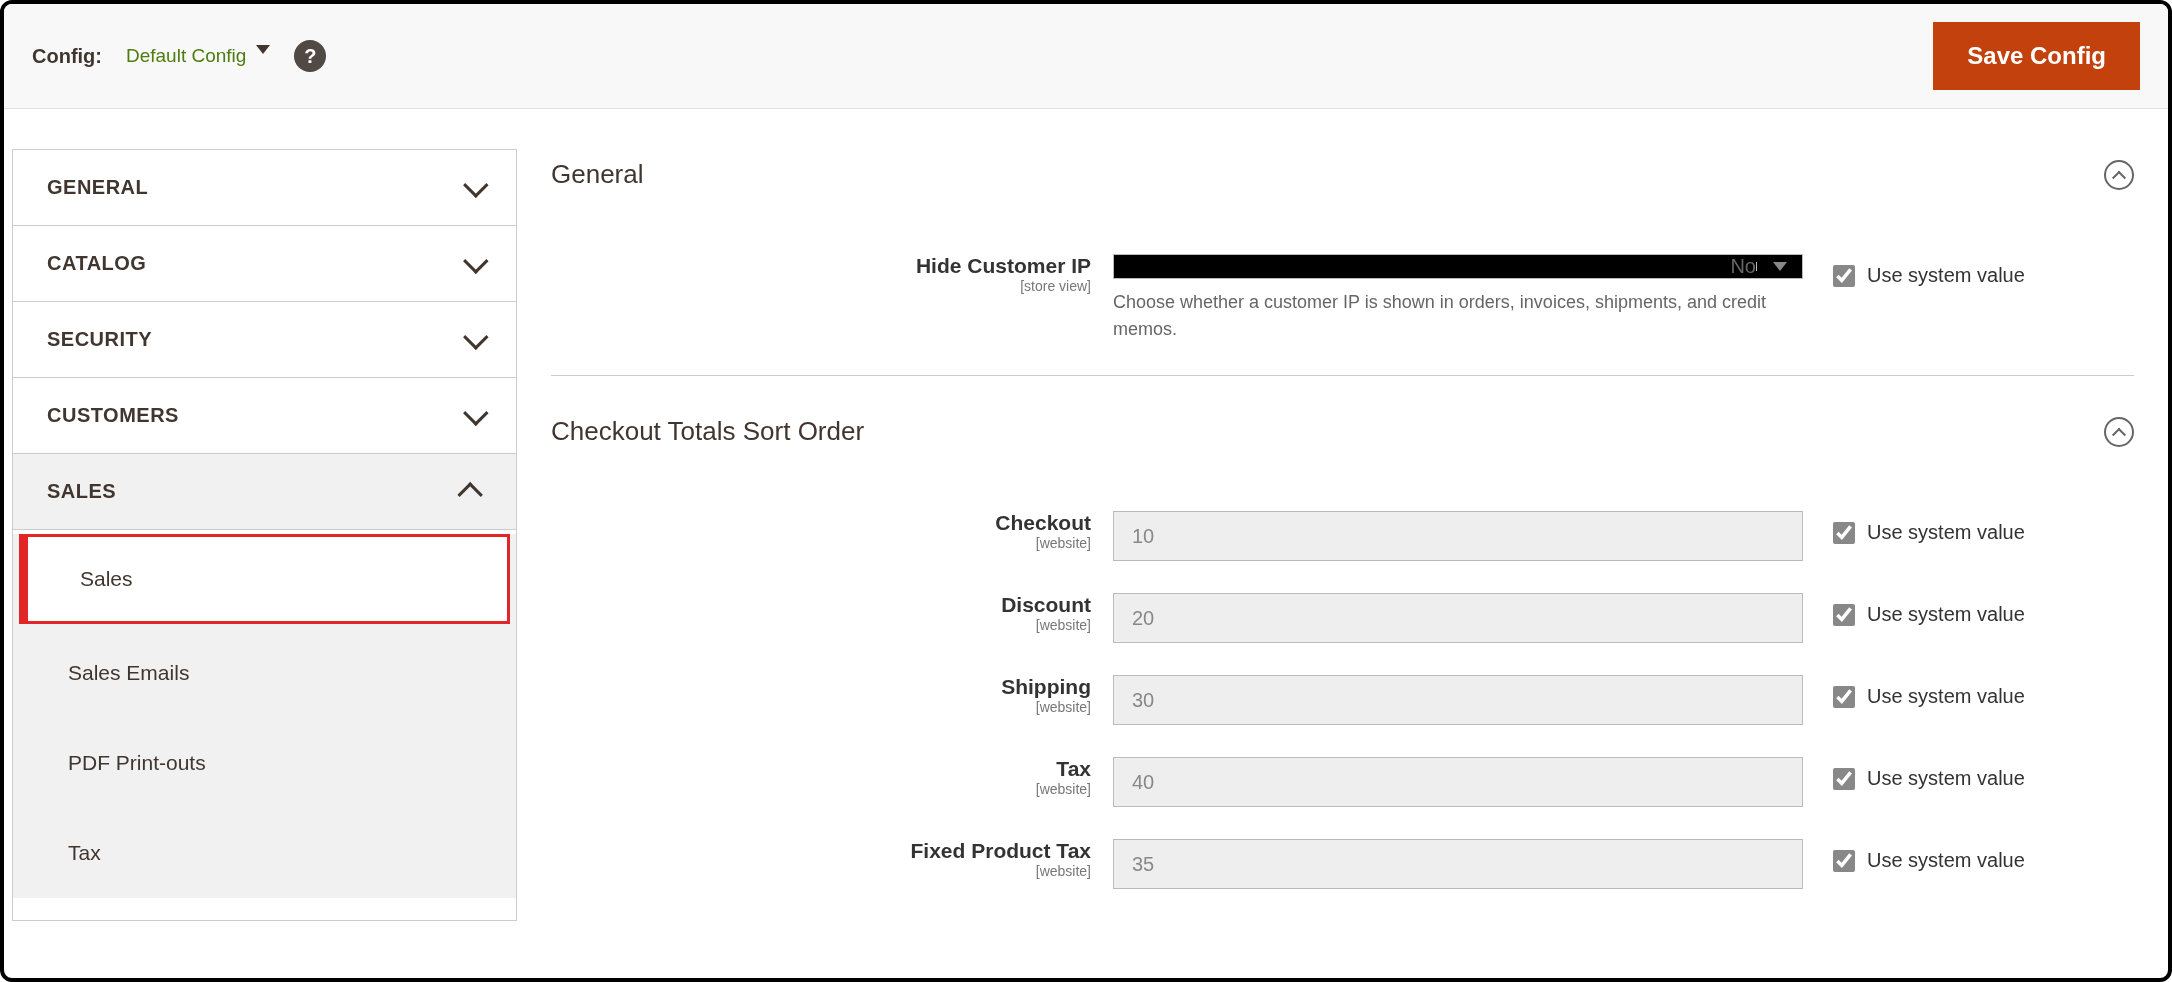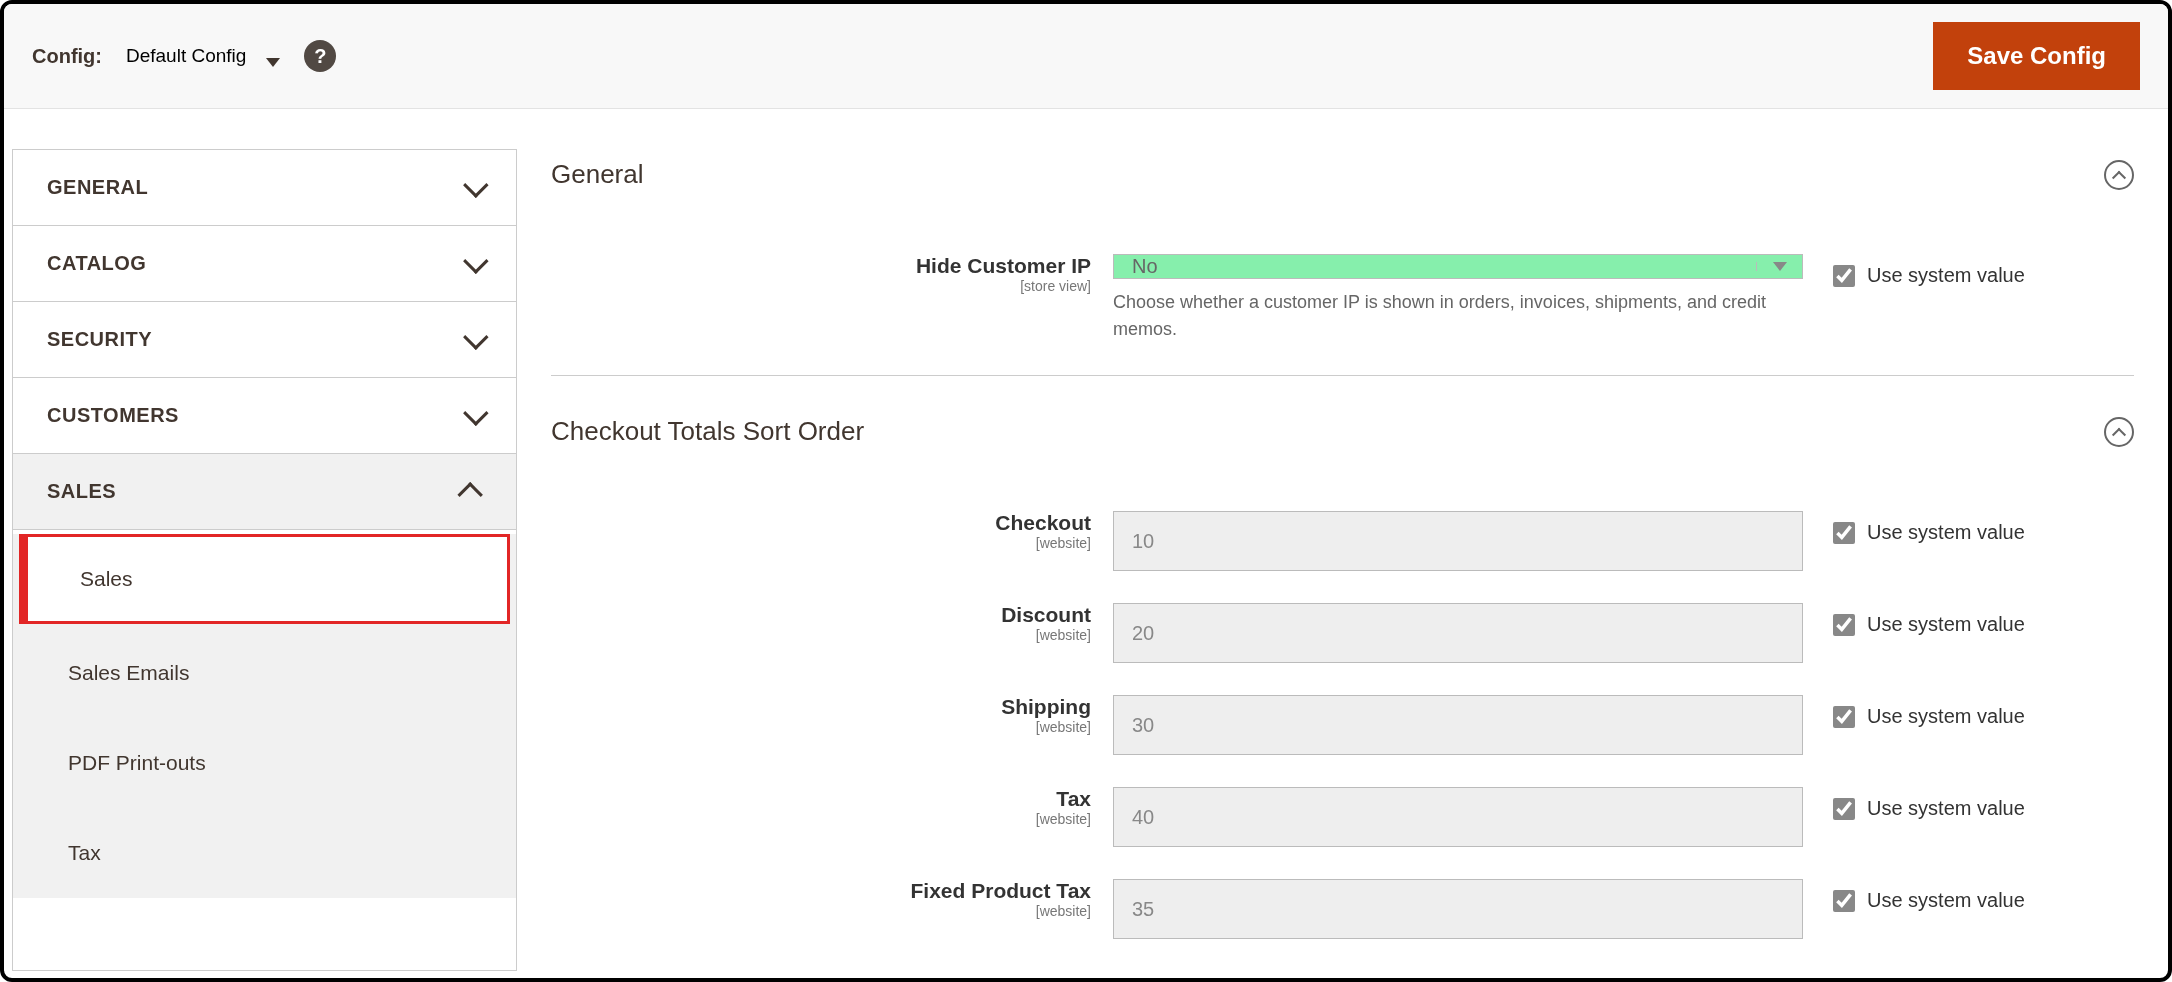--- a/index.html
+++ b/index.html
@@ -20,22 +20,22 @@
   display: flex;
   align-items: center;
   justify-content: space-between;
   padding: 18px 28px;
   background: #f8f8f8;
   border-bottom: 1px solid #e3e3e3;
 }
 .topbar-left { display: flex; align-items: center; gap: 24px; }
 .scope-label { font-weight: 700; font-size: 20px; color: #41362f; }
 .scope-dropdown {
-  display: flex; align-items: flex-end; gap: 20px;
-  font-size: 19px; color: #000000; cursor: pointer;
+  display: flex; align-items: flex-start; gap: 10px;
+  font-size: 19px; color: #4d7c0f; cursor: pointer;
 }
 .caret-down {
   width: 0; height: 0;
   border-left: 7px solid transparent;
   border-right: 7px solid transparent;
   border-top: 9px solid #41362f;
 }
 .help-icon {
   width: 32px; height: 32px; border-radius: 50%;
   background: #514943; color: #fff;
@@ -109,37 +109,37 @@
   margin-bottom: 32px;
 }
 .field-label {
   width: 540px; text-align: right; flex-shrink: 0;
 }
 .field-label .lbl { font-size: 21px; font-weight: 700; color: #333; }
 .field-label .scope { font-size: 14px; color: #777; display: block; }
 .field-control { flex: 1; display: flex; align-items: flex-start; gap: 30px; }
 .select-box {
   flex: 1; max-width: 690px;
-  border: 1px solid #bbb; background: #86efac; color: #666;
-  display: flex; justify-content: space-between; align-items: center;
+  border: 1px solid #bbb; background: #000000; color: #666;
+  display: flex; justify-content: flex-end; align-items: center;
   height: 50px; padding: 0 18px; font-size: 20px;
 }
 .select-box .dd-caret {
   width: 0; height: 0; border-left: 7px solid transparent; border-right: 7px solid transparent;
   border-top: 9px solid #888;
 }
 .select-arrow-box {
   border-left: 1px solid #bbb; width: 46px; height: 100%;
   display: flex; align-items: center; justify-content: center;
   margin-right: -18px;
 }
 .text-input {
   flex: 1; max-width: 690px;
   border: 1px solid #bbb; background: #eee; color: #888;
-  height: 60px; padding: 0 18px; font-size: 20px;
+  height: 50px; padding: 0 18px; font-size: 20px;
 }
 .sys-check {
   display: flex; align-items: center; gap: 12px; font-size: 20px; color: #333;
   white-space: nowrap; padding-top: 10px;
 }
 .sys-check input { width: 22px; height: 22px; accent-color: #888; }
 .help-text { font-size: 18px; color: #666; max-width: 690px; margin-top: 10px; line-height: 1.5; }
 .field-control-col { display: flex; flex-direction: column; flex: 1; max-width: 690px; }
 
 .divider { border-top: 1px solid #ccc; margin: 20px 0 30px 0; }

